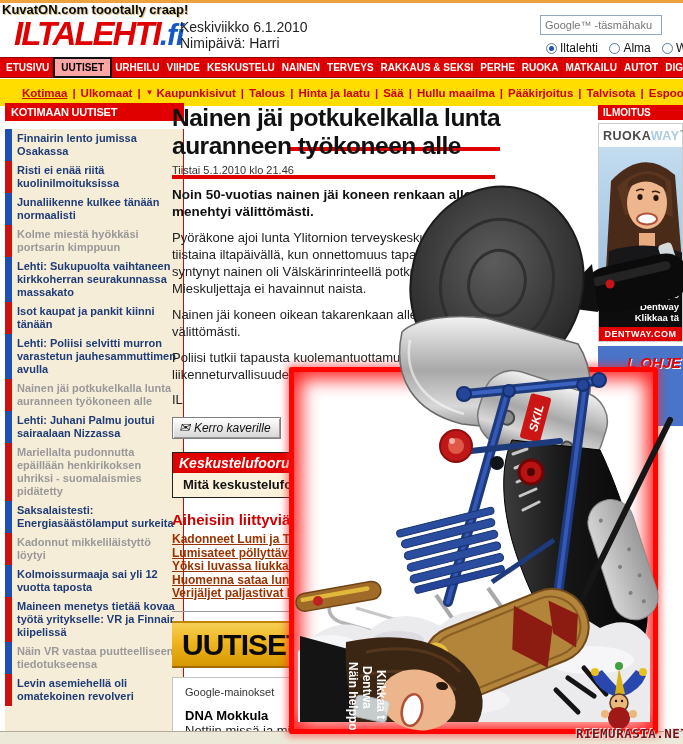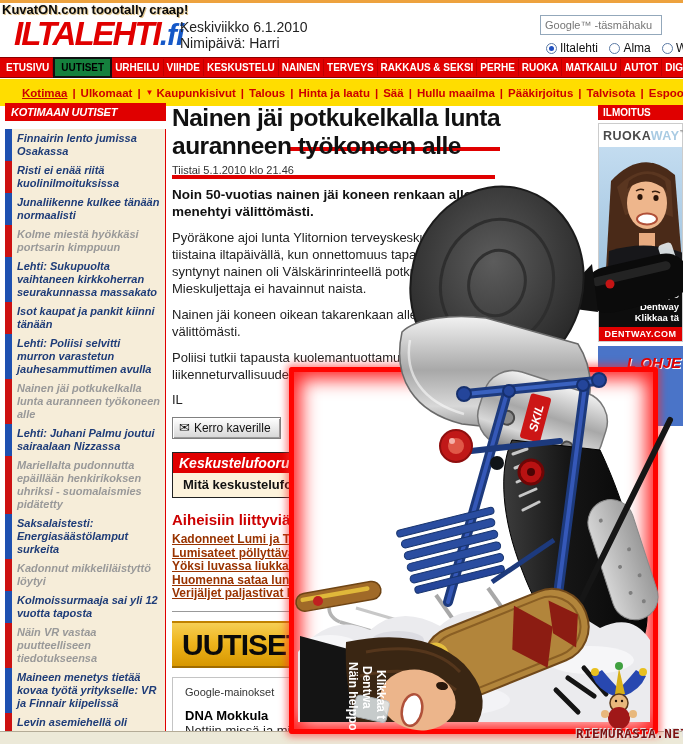--- a/index.html
+++ b/index.html
@@ -24,53 +24,53 @@
   .scopes .opt { margin-right:8px; }
   .radio { display:inline-block; width:11px; height:11px; border-radius:50%; border:1px solid #5b7aa5; background:#fff;
     vertical-align:-2px; margin-right:3px; position:relative; }
   .radio.sel::after { content:""; position:absolute; left:2px; top:2px; width:5px; height:5px; border-radius:50%; background:#2050c0; }
 
   
   .nav { position:absolute; left:0; top:57px; width:683px; height:21px; background:#e00000; border-top:1px solid #8d0000;
     border-bottom:1px solid #8d0000; display:flex; align-items:center; justify-content:space-between; padding:0 3px; z-index:2; }
   .nav a { color:#fff; font-size:10px; font-weight:bold; text-decoration:none; padding:3px 3px; border-right:1px solid #bf0000; white-space:nowrap; }
   .nav a:last-child { border-right:none; }
-  .nav a.active { background:#15803d; color:#000; border:2px solid #111; padding:3px 6px; margin:-2px 0; }
+  .nav a.active { background:#fca5a5; color:#000; border:2px solid #111; padding:3px 6px; margin:-2px 0; }
 
   
   .subnav { position:absolute; left:0; top:79px; width:683px; height:27px; background:#ffdd00; display:flex; align-items:center;
     padding-left:22px; white-space:nowrap; overflow:hidden; }
   .subnav .sn-item { color:#cc0000; font-size:11.5px; font-weight:bold; text-decoration:none; }
   .subnav .sn-item.first { text-decoration:underline; }
   .subnav .sep { color:#cc0000; font-weight:bold; font-size:11.5px; margin:0 5px; }
   .subnav .dd-icon { color:#e00000; font-size:8px; margin-right:3px; vertical-align:1px; }
 
   
-  .sidebar { position:absolute; left:5px; top:103px; width:161px; z-index:1;font-style:italic; }
+  .sidebar { position:absolute; left:5px; top:103px; width:179px; z-index:1; }
   .sidebar-header { background:#e00000; color:#fff; font-size:11px; font-weight:bold; padding:3px 6px; letter-spacing:-0.2px; }
   .sidebar-list { background:#f6edd9; border-right:1px solid #e00000; height:608px; overflow:hidden;margin-top:8px; }
   .sb-item { position:relative; display:block; padding:3px 4px 3px 12px; font-size:11px; font-weight:bold; line-height:13px;
     color:#1e3c78; text-decoration:none; }
   .sb-item::before { content:""; position:absolute; left:0; top:0; bottom:0; width:7px; background:#1e50b0; }
   .sb-item:nth-child(even)::before { background:#cc1111; }
   .sb-item.visited { color:#999; }
 
   
   .main-col { position:absolute; left:172px; top:104px; width:424px; z-index:1; }
   .headline { font-size:24.5px; font-weight:bold; color:#111; line-height:28px; letter-spacing:-0.5px; }
   .ul-red { border-bottom:4px solid #e00000; padding-bottom:16px; }
   .ul-red.ext { padding-right:34px; }
   .timestamp { font-size:11px; color:#333; margin:4px 0 10px 0; }
   .lead { font-size:13.5px; font-weight:bold; color:#111; line-height:17px; margin-bottom:9px; width:340px; }
   .para { margin-bottom:9px; }
   .para .pline { display:block; font-size:13px; color:#222; line-height:17px; white-space:nowrap; }
   .byline { font-size:13px; color:#222; margin:8px 0 10px 0; }
   .btn-row { margin-bottom:13px; }
   .bevel-btn { display:inline-block; border:1px solid #808080; background:linear-gradient(180deg,#ffffff,#d6d6d6);
-    box-shadow:inset 1px 1px 0 #fff, inset -1px -1px 0 #9a9a9a; font-size:12px; color:#111; padding:2px 9px 3px 6px; cursor:pointer; }
+    box-shadow:inset 1px 1px 0 #fff, inset -1px -1px 0 #9a9a9a; font-size:12px; color:#111; padding:2px 9px 3px 6px; cursor:pointer;font-style:italic; }
   .bevel-btn .env { font-size:13px; margin-right:4px; }
   .forum-box { width:300px; border:1px solid #222; margin-bottom:13px; }
   .forum-box .fb-head { background:#e00000; color:#fff; font-style:italic; font-weight:bold; font-size:14px; padding:2px 6px; white-space:nowrap; }
   .forum-box .fb-body { background:#fdf3dc; color:#111; font-weight:bold; font-size:13px; padding:4px 6px 5px 10px; white-space:nowrap; }
   .related-heading { color:#cc0000; font-size:15px; font-weight:bold; margin-bottom:5px; }
   .related-link { display:block; color:#993300; font-size:12px; font-weight:bold; text-decoration:underline; line-height:13.5px; white-space:nowrap; }
   .hr { border-top:1px solid #999; width:418px; margin:10px 0 9px 0; }
   .news-banner { width:418px; height:47px; background:linear-gradient(180deg,#f6cf55 0%,#eeb51e 45%,#d79700 100%);
     border-top:2px solid #c08200; border-bottom:2px solid #a06c00; color:#0a0a0a; font-size:30px; font-weight:bold;
     letter-spacing:-1px; line-height:44px; padding-left:10px; white-space:nowrap; overflow:hidden; }
@@ -177,22 +177,22 @@
       <a href="#" class="sb-item visited">Kolme miestä hyökkäsi portsarin kimppuun</a>
       <a href="#" class="sb-item">Lehti: Sukupuolta vaihtaneen kirkkoherran seurakunnassa massakato</a>
       <a href="#" class="sb-item">Isot kaupat ja pankit kiinni tänään</a>
       <a href="#" class="sb-item">Lehti: Poliisi selvitti murron varastetun jauhesammuttimen avulla</a>
       <a href="#" class="sb-item visited">Nainen jäi potkukelkalla lunta auranneen työkoneen alle</a>
       <a href="#" class="sb-item">Lehti: Juhani Palmu joutui sairaalaan Nizzassa</a>
       <a href="#" class="sb-item visited">Mariellalta pudonnutta epäillään henkirikoksen uhriksi - suomalaismies pidätetty</a>
       <a href="#" class="sb-item">Saksalaistesti: Energiasäästölamput surkeita</a>
       <a href="#" class="sb-item visited">Kadonnut mikkeliläistyttö löytyi</a>
       <a href="#" class="sb-item">Kolmoissurmaaja sai yli 12 vuotta taposta</a>
+      <a href="#" class="sb-item">Maineen menetys tietää kovaa työtä yritykselle: VR ja Finnair kiipelissä</a>
       <a href="#" class="sb-item visited">Näin VR vastaa puutteelliseen tiedotukseensa</a>
-      <a href="#" class="sb-item">Maineen menetys tietää kovaa työtä yritykselle: VR ja Finnair kiipelissä</a>
       <a href="#" class="sb-item">Levin asemiehellä oli omatekoinen revolveri</a>
     </div>
   </div>
 
   <div class="main-col">
     <div class="headline">
       <span>Nainen jäi </span><span class="ul-red">potkukelkalla lunta</span><br>
       <span class="ul-red ext">auranneen työkoneen alle</span>
     </div>
     <div class="timestamp">Tiistai 5.1.2010 klo 21.46</div>

